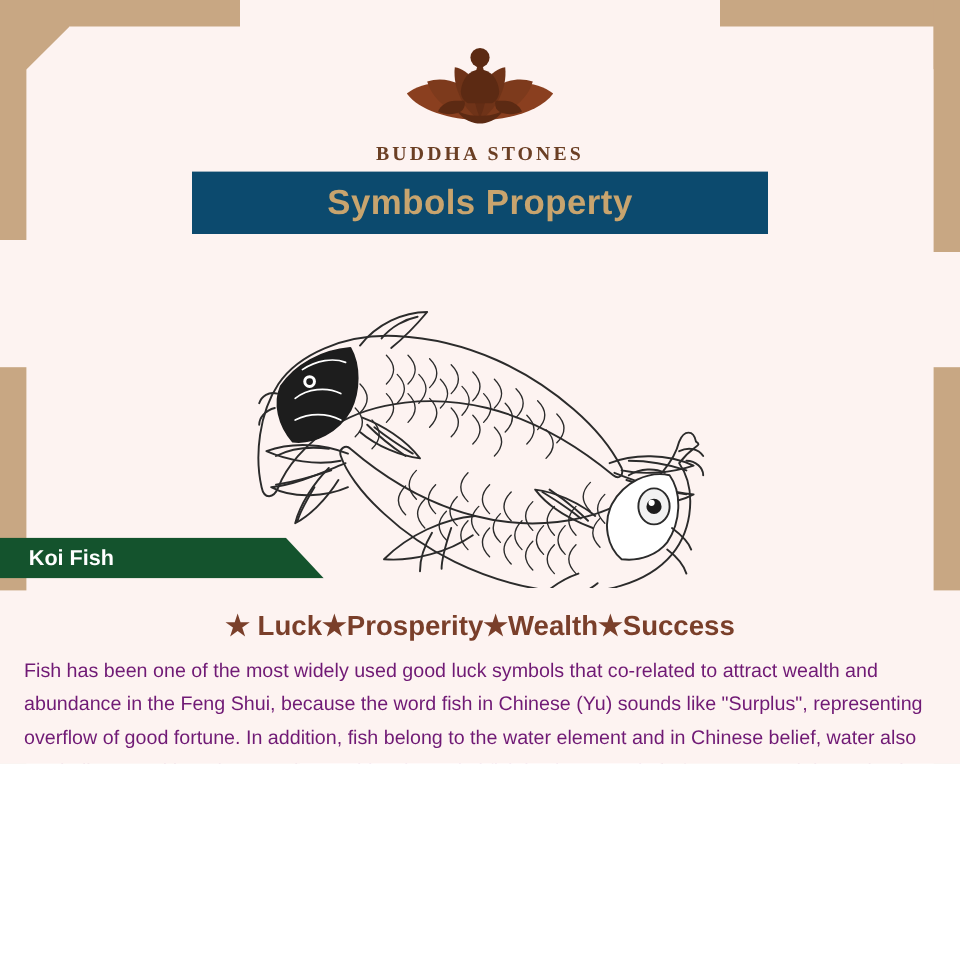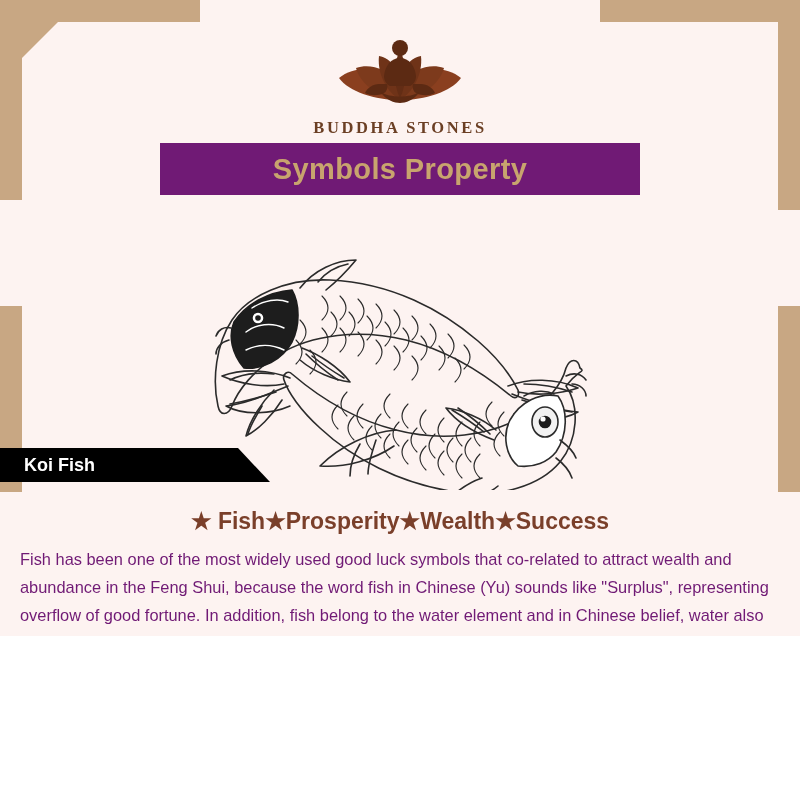--- a/index.html
+++ b/index.html
@@ -107,21 +107,21 @@
     font-family: "Liberation Serif", serif;
   }
 
   
   .title-band {
     position: absolute;
     top: 143px;
     left: 160px;
     width: 480px;
     height: 52px;
-    background: #701a75;
+    background: #0c4a6e;
     display: flex;
     align-items: center;
     justify-content: center;
   }
   .title-band .title-text {
     font-size: 29px;
     font-weight: bold;
     color: #c8a46e;
     letter-spacing: 0.4px;
   }
@@ -135,21 +135,21 @@
     height: 290px;
   }
 
   
   .label-ribbon {
     position: absolute;
     left: 0;
     top: 448px;
     height: 34px;
     width: 270px;
-    background: #000000;
+    background: #14532d;
     display: flex;
     align-items: center;
     clip-path: polygon(0 0, 238px 0, 270px 34px, 0 34px);
   }
   .label-ribbon .label-text {
     margin-left: 24px;
     color: #ffffff;
     font-size: 18px;
     font-weight: bold;
   }
@@ -358,17 +358,17 @@
         </g>
       </g>
     </svg>
   </div>
 
   <div class="label-ribbon">
     <span class="label-text">Koi Fish</span>
   </div>
 
   <div class="lower">
-    <div class="tagline">★ Fish★Prosperity★Wealth★Success</div>
+    <div class="tagline">★ Luck★Prosperity★Wealth★Success</div>
     <div class="body-copy">Fish has been one of the most widely used good luck symbols that co-related to attract wealth and abundance in the Feng Shui, because the word fish in Chinese (Yu) sounds like "Surplus", representing overflow of good fortune. In addition, fish belong to the water element and in Chinese belief, water also symbolizes wealth and prosperity. Besides these, koi fish is also a symbol of success and determination. In addition, the koi is tied to the yin yang symbol. In fact, the black and white teardrops of the yin yang symbol are said to be representations of two koi, one male and one female. Therefore, a pair of koi is often used as a good luck symbol for a happy marriage.</div>
   </div>
 
 </div>
 
 </body></html>

